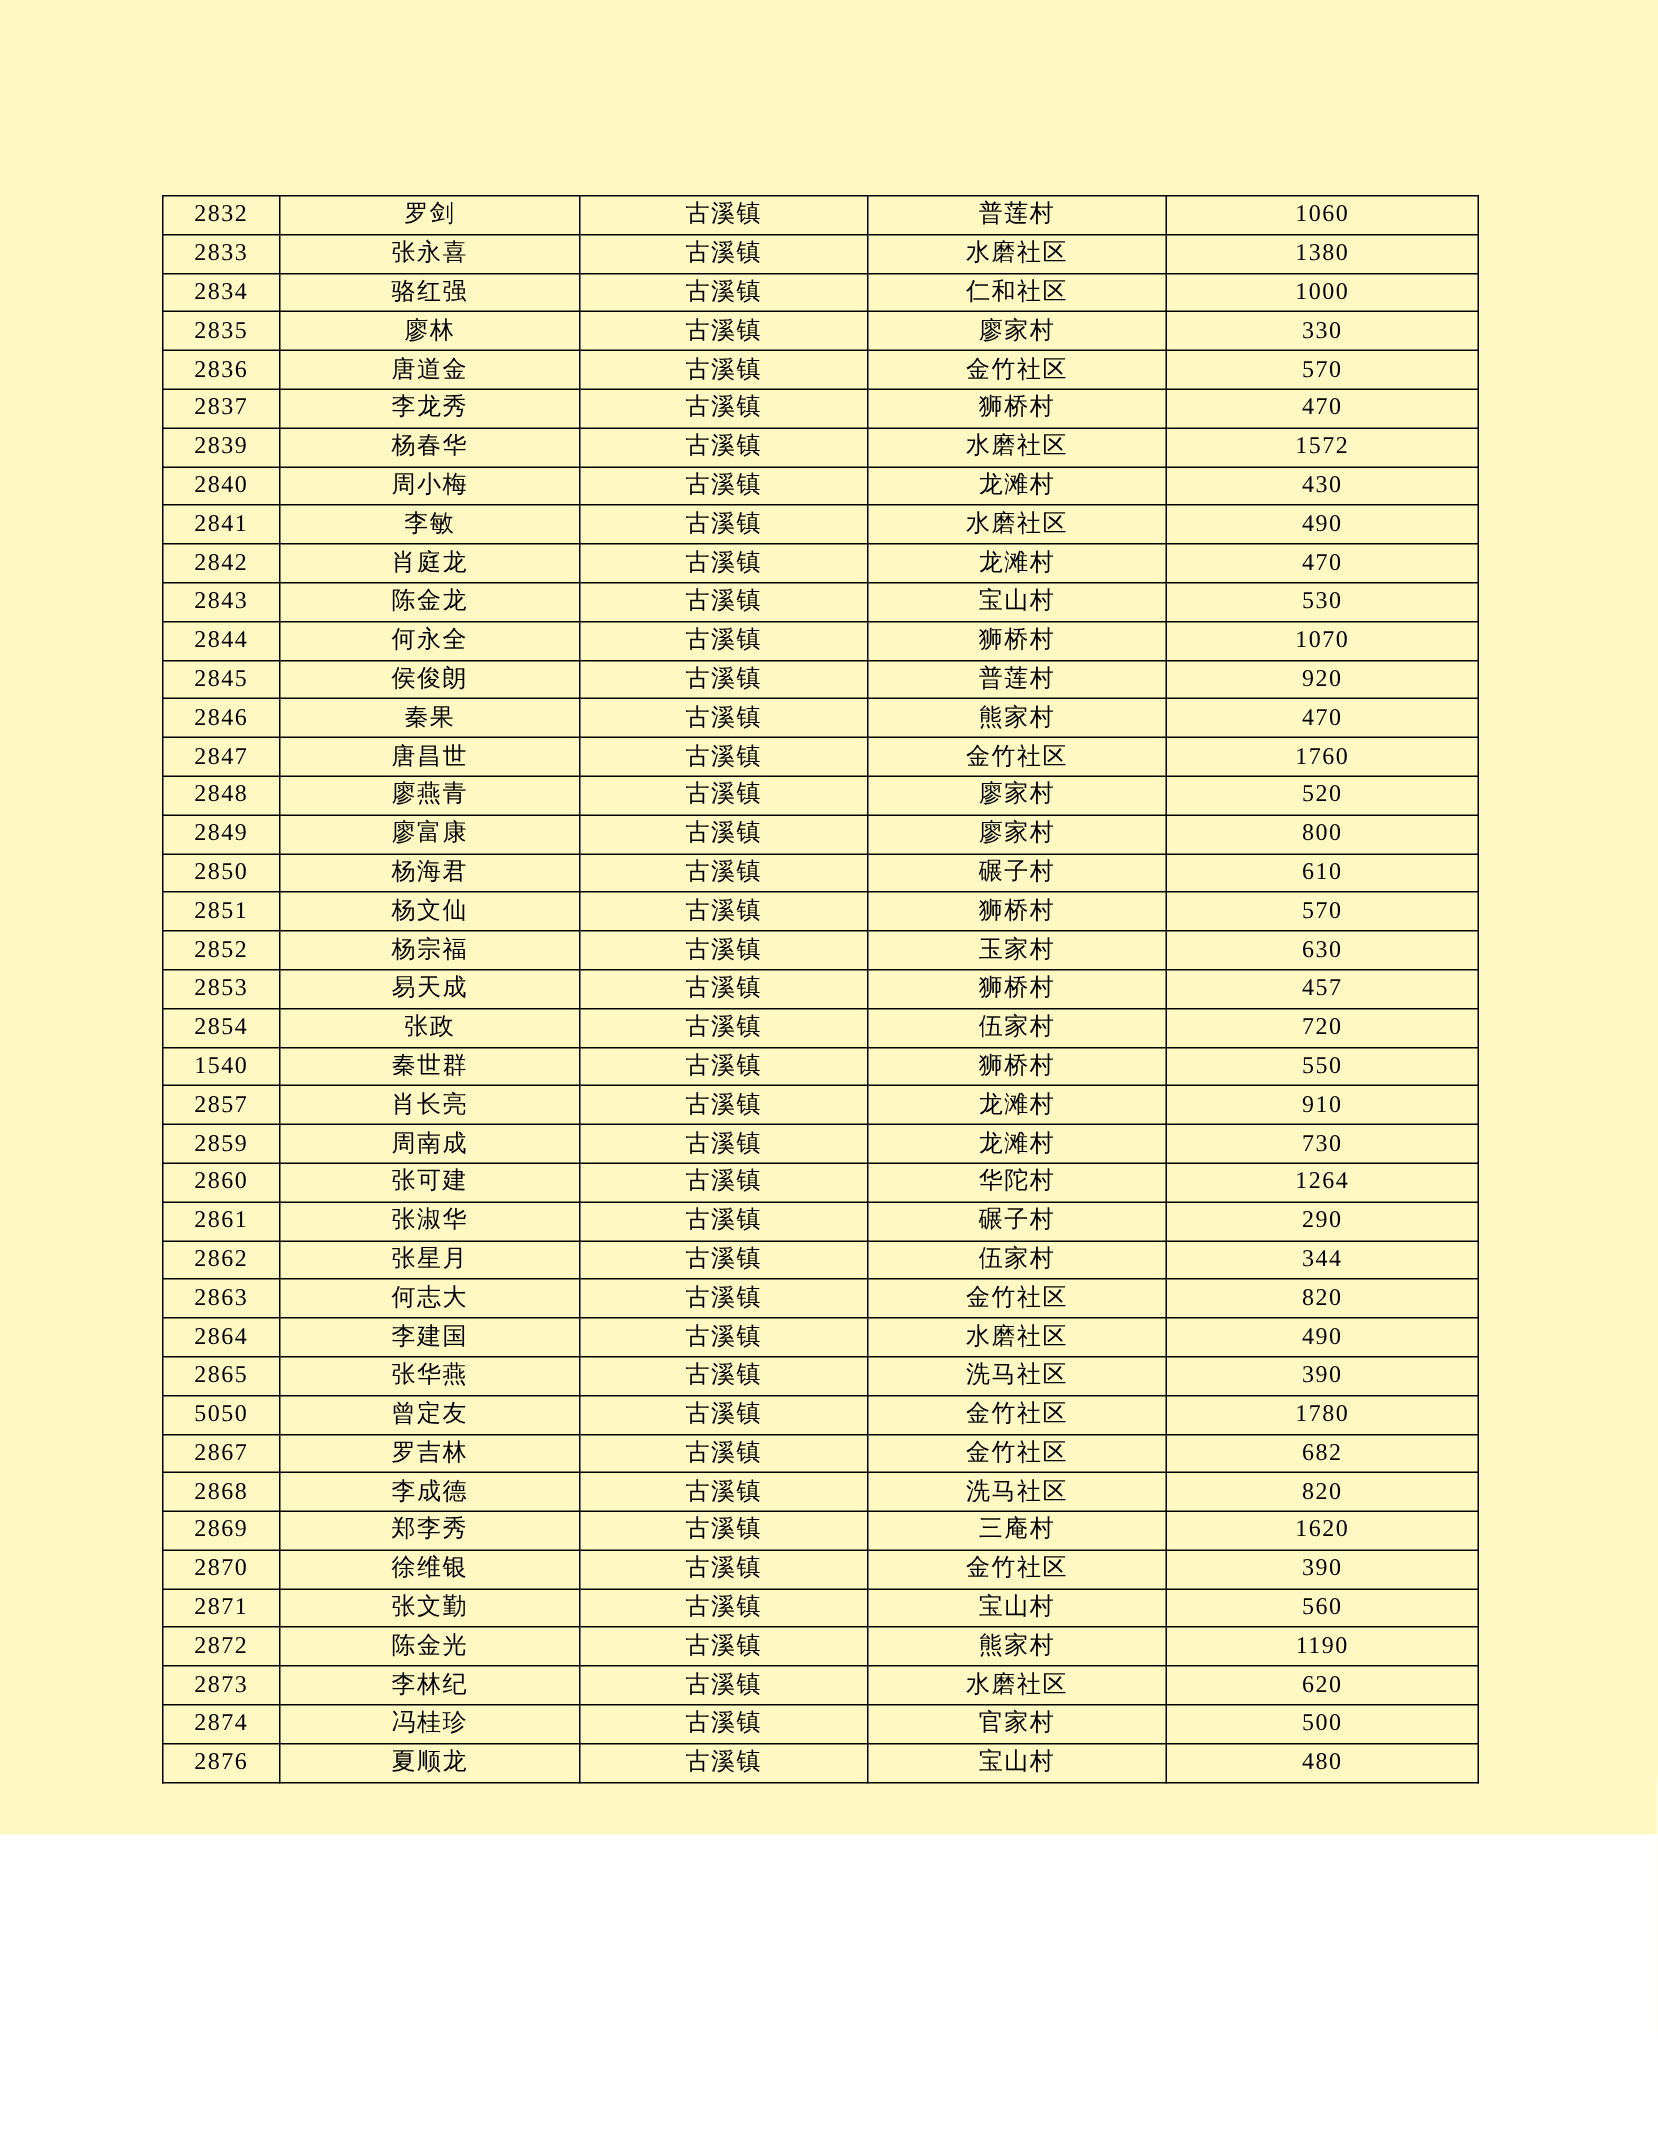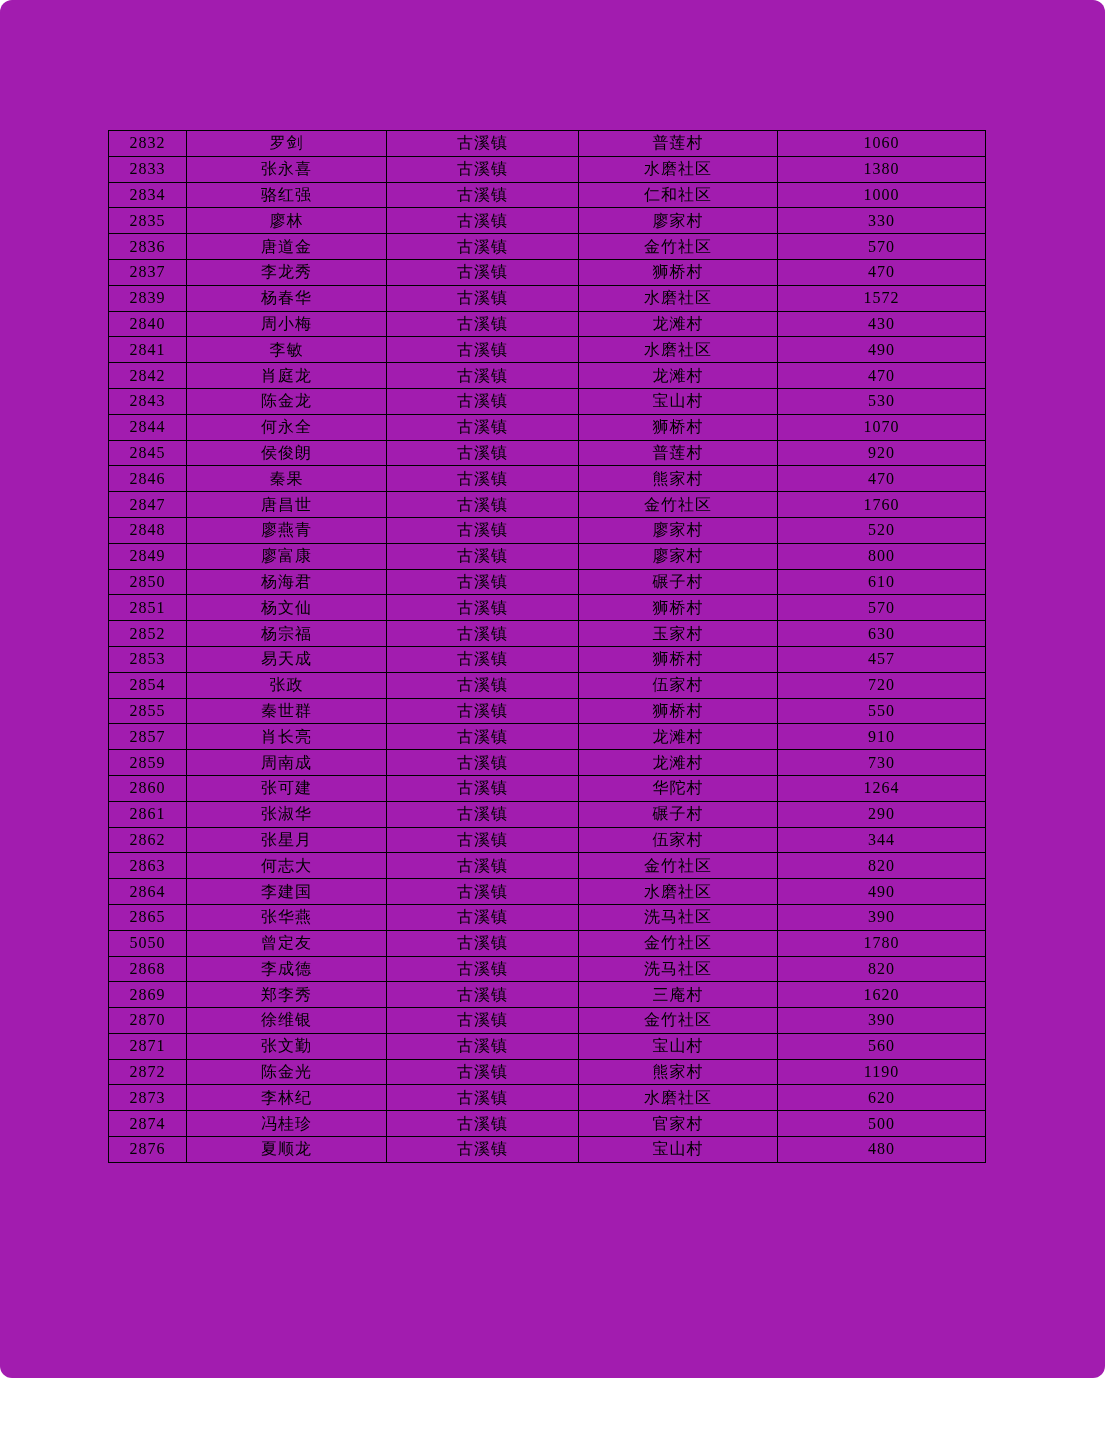--- a/index.html
+++ b/index.html
@@ -9,24 +9,23 @@
   }
   body {
     width: 1105px;
     height: 1429px;
     font-family: "Liberation Serif", "DejaVu Serif", serif;
     color: #000;
   }
   .page {
     position: relative;
     width: 1105px;
-    height: 1378px;
-    background: #a21caf;
+    height: 1223px;
+    background: #fef9c3;
     overflow: hidden;
-    border-radius: 12px;
   }
   table.records {
     position: absolute;
     left: 108px;
     top: 130px;
     width: 877px;
     border-collapse: collapse;
     table-layout: fixed;
   }
   table.records td {
@@ -208,21 +207,21 @@
           <td>457</td>
         </tr>
         <tr>
           <td>2854</td>
           <td>张政</td>
           <td>古溪镇</td>
           <td>伍家村</td>
           <td>720</td>
         </tr>
         <tr>
-          <td>2855</td>
+          <td>1540</td>
           <td>秦世群</td>
           <td>古溪镇</td>
           <td>狮桥村</td>
           <td>550</td>
         </tr>
         <tr>
           <td>2857</td>
           <td>肖长亮</td>
           <td>古溪镇</td>
           <td>龙滩村</td>
@@ -276,20 +275,27 @@
           <td>古溪镇</td>
           <td>洗马社区</td>
           <td>390</td>
         </tr>
         <tr>
           <td>5050</td>
           <td>曾定友</td>
           <td>古溪镇</td>
           <td>金竹社区</td>
           <td>1780</td>
+        </tr>
+        <tr>
+          <td>2867</td>
+          <td>罗吉林</td>
+          <td>古溪镇</td>
+          <td>金竹社区</td>
+          <td>682</td>
         </tr>
         <tr>
           <td>2868</td>
           <td>李成德</td>
           <td>古溪镇</td>
           <td>洗马社区</td>
           <td>820</td>
         </tr>
         <tr>
           <td>2869</td>

